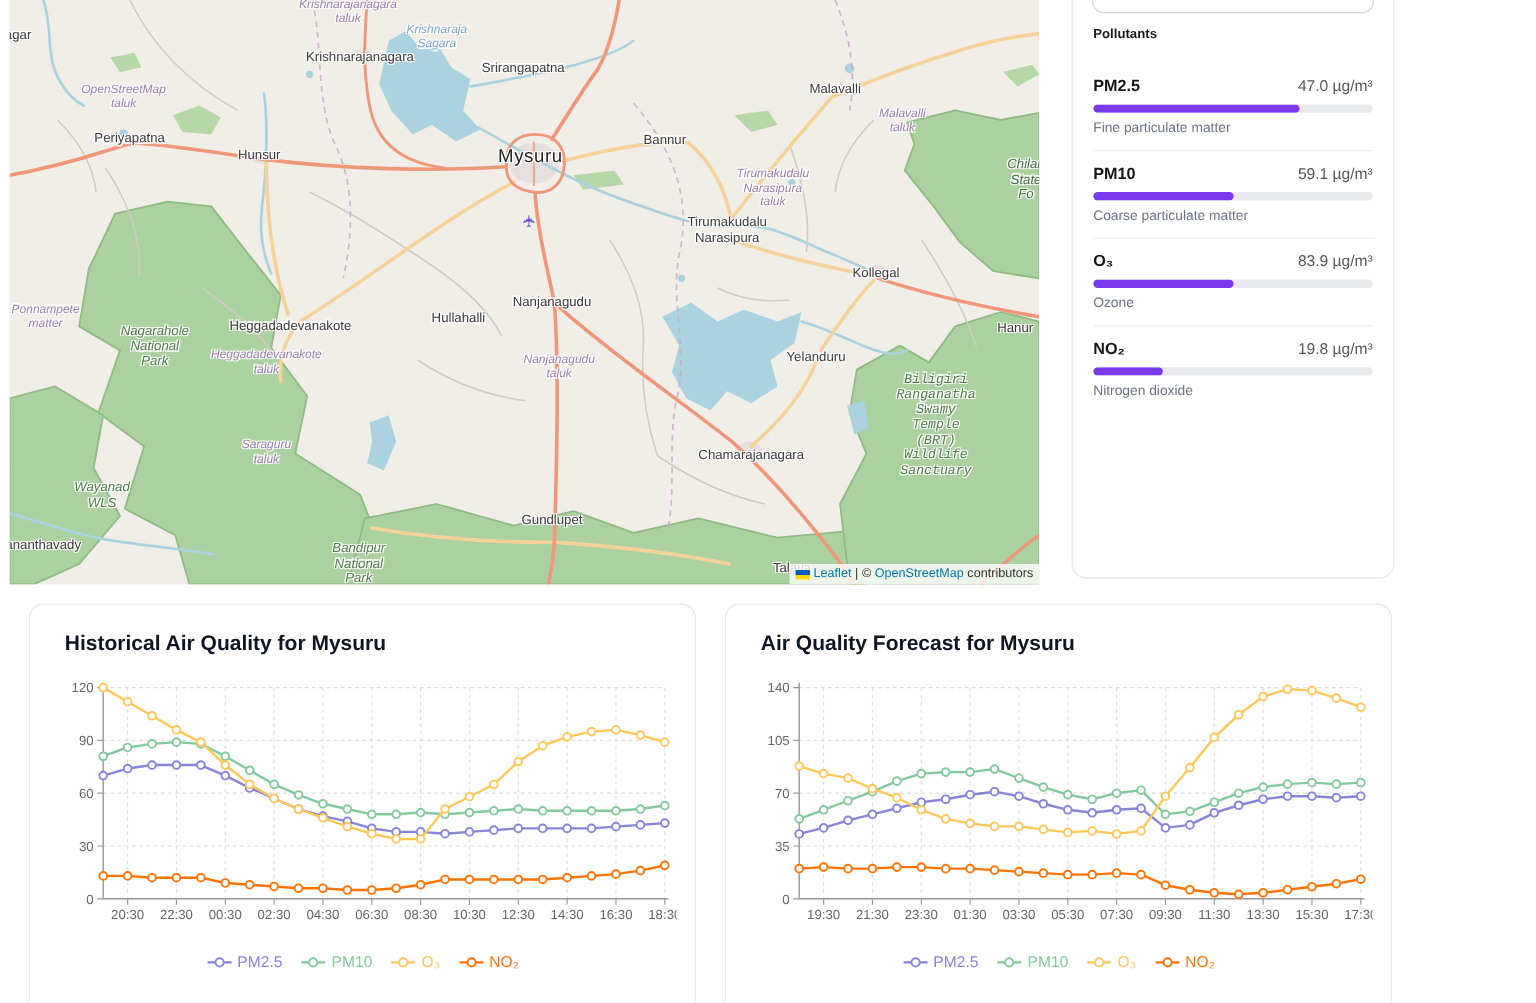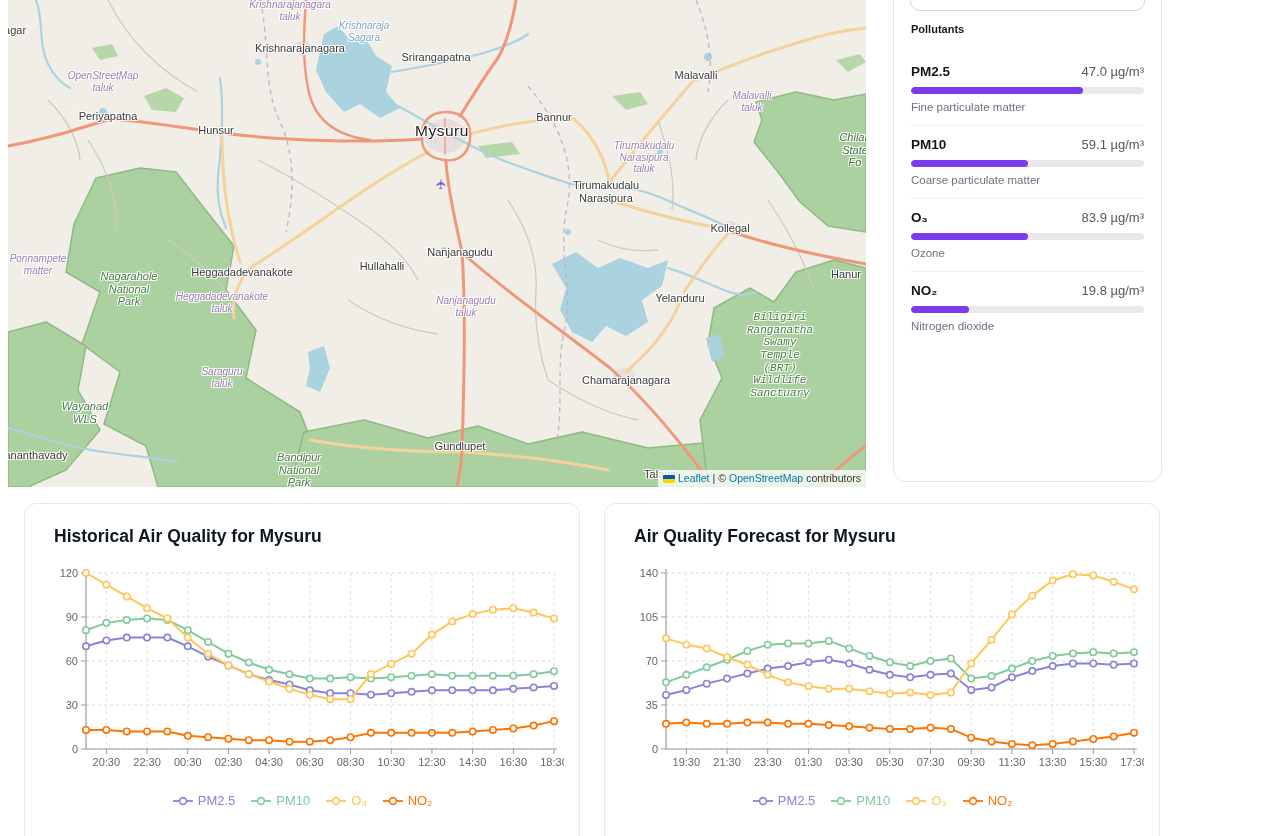--- a/index.html
+++ b/index.html
@@ -185,21 +185,21 @@
       <div class="map-lbl lbl-city" style="left: 546px; top: 117px;">Bannur</div>
       <div class="map-lbl lbl-city" style="left: 598px; top: 192px;">Tirumakudalu
 Narasipura</div>
       <div class="map-lbl lbl-city" style="left: 722px; top: 228px;">Kollegal</div>
       <div class="map-lbl lbl-city" style="left: 452px; top: 252px;">Nanjanagudu</div>
       <div class="map-lbl lbl-city" style="left: 374px; top: 266px;">Hullahalli</div>
       <div class="map-lbl lbl-city" style="left: 234px; top: 272px;">Heggadadevanakote</div>
       <div class="map-lbl lbl-city" style="left: 672px; top: 298px;">Yelanduru</div>
       <div class="map-lbl lbl-city" style="left: 838px; top: 274px;">Hanur</div>
       <div class="map-lbl lbl-city" style="left: 618px; top: 380px;">Chamarajanagara</div>
-      <div class="map-lbl lbl-city" style="left: 452px; top: 446px; text-align: center;">Gundlupet</div>
+      <div class="map-lbl lbl-city" style="left: 452px; top: 434px; text-align: center;">Gundlupet</div>
       <div class="map-lbl lbl-city" style="left: 28px; top: 455px;">ananthavady</div>
       <div class="map-lbl lbl-city" style="left: 652px; top: 474px;">Talava</div>
       <div class="map-lbl lbl-taluk" style="left: 282px; top: 10px;">Krishnarajanagara
 taluk</div>
       <div class="map-lbl lbl-water" style="left: 336px; top: 31px; margin-left: 20px;">Krishnaraja
 Sagara</div>
       <div class="map-lbl lbl-taluk" style="left: 95px; top: 81px;">OpenStreetMap
 taluk</div>
       <div class="map-lbl lbl-taluk" style="left: 636px; top: 157px;">Tirumakudalu
 Narasipura

